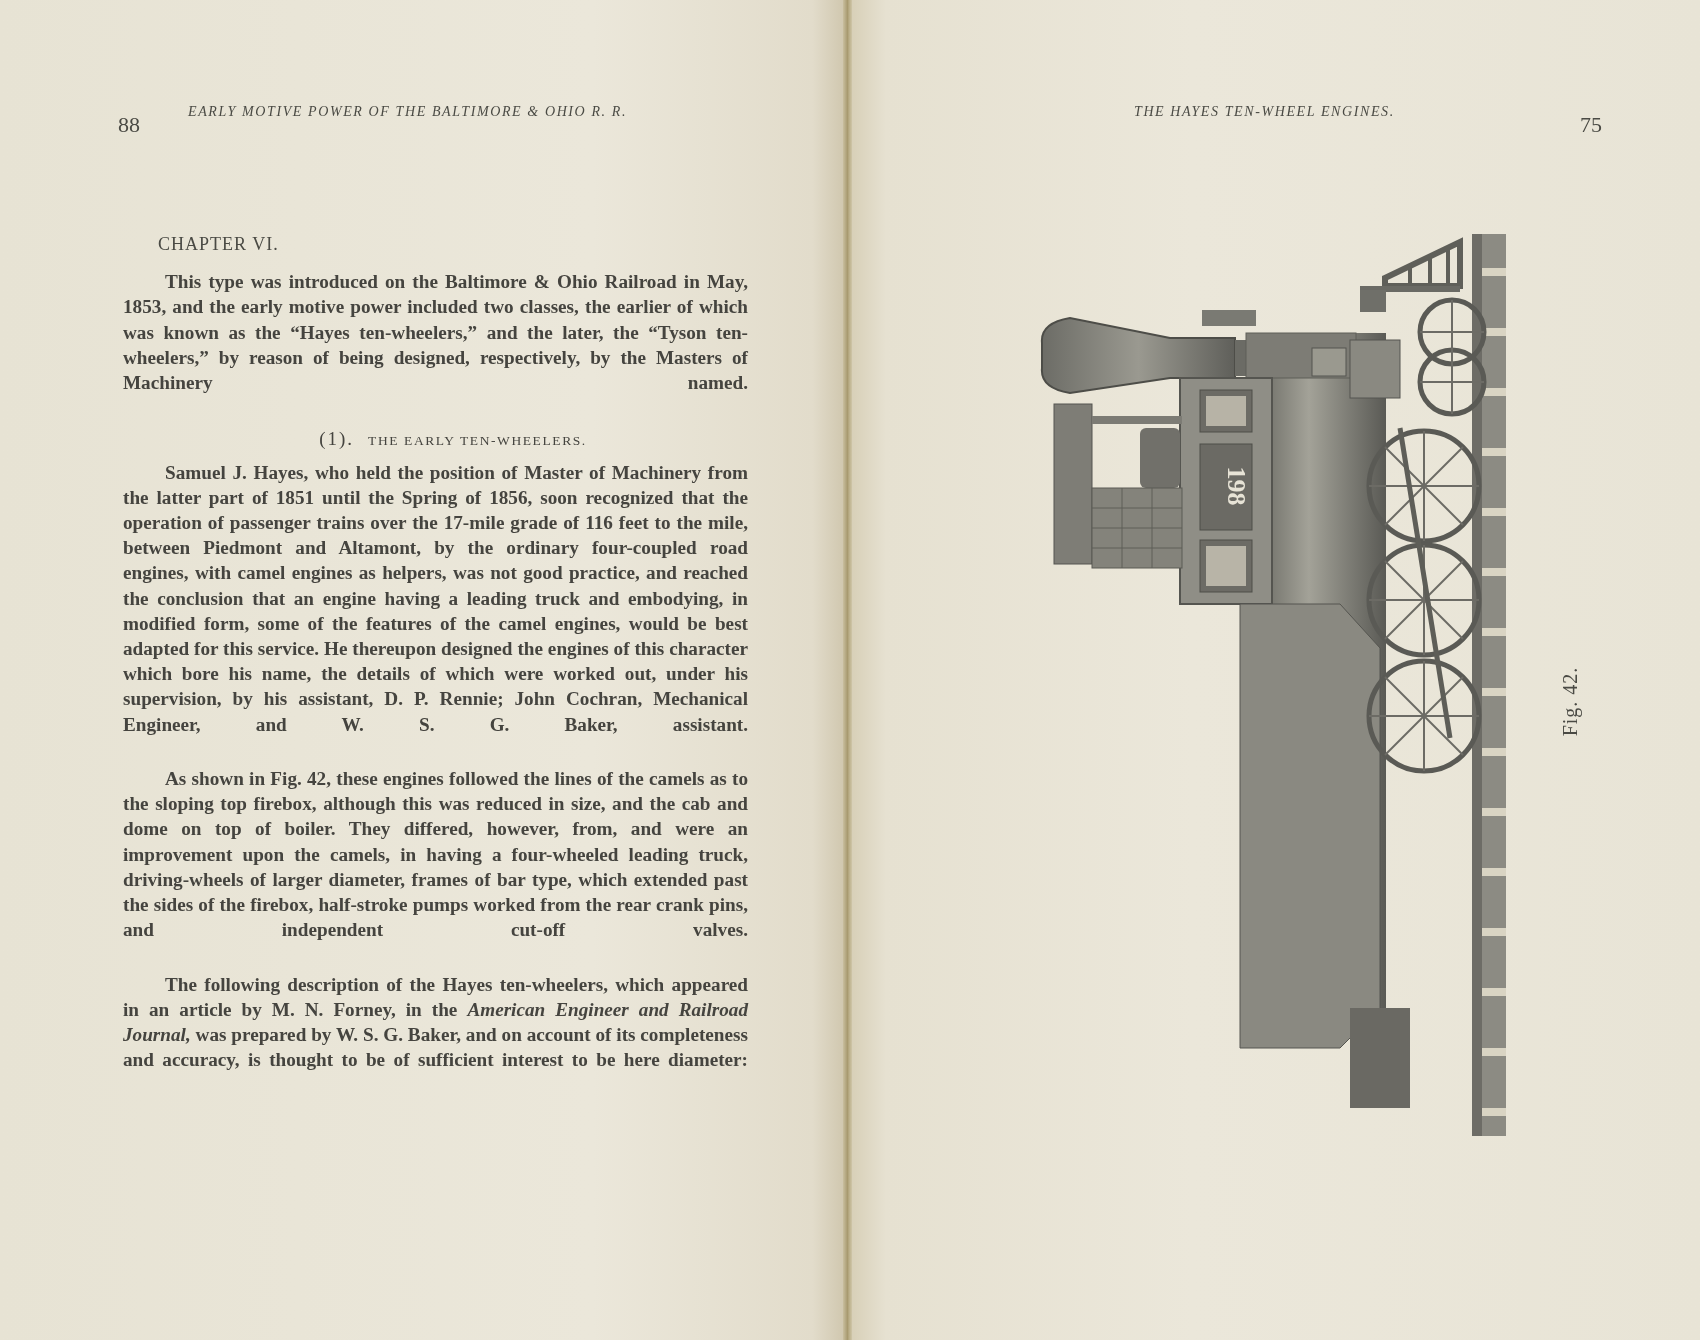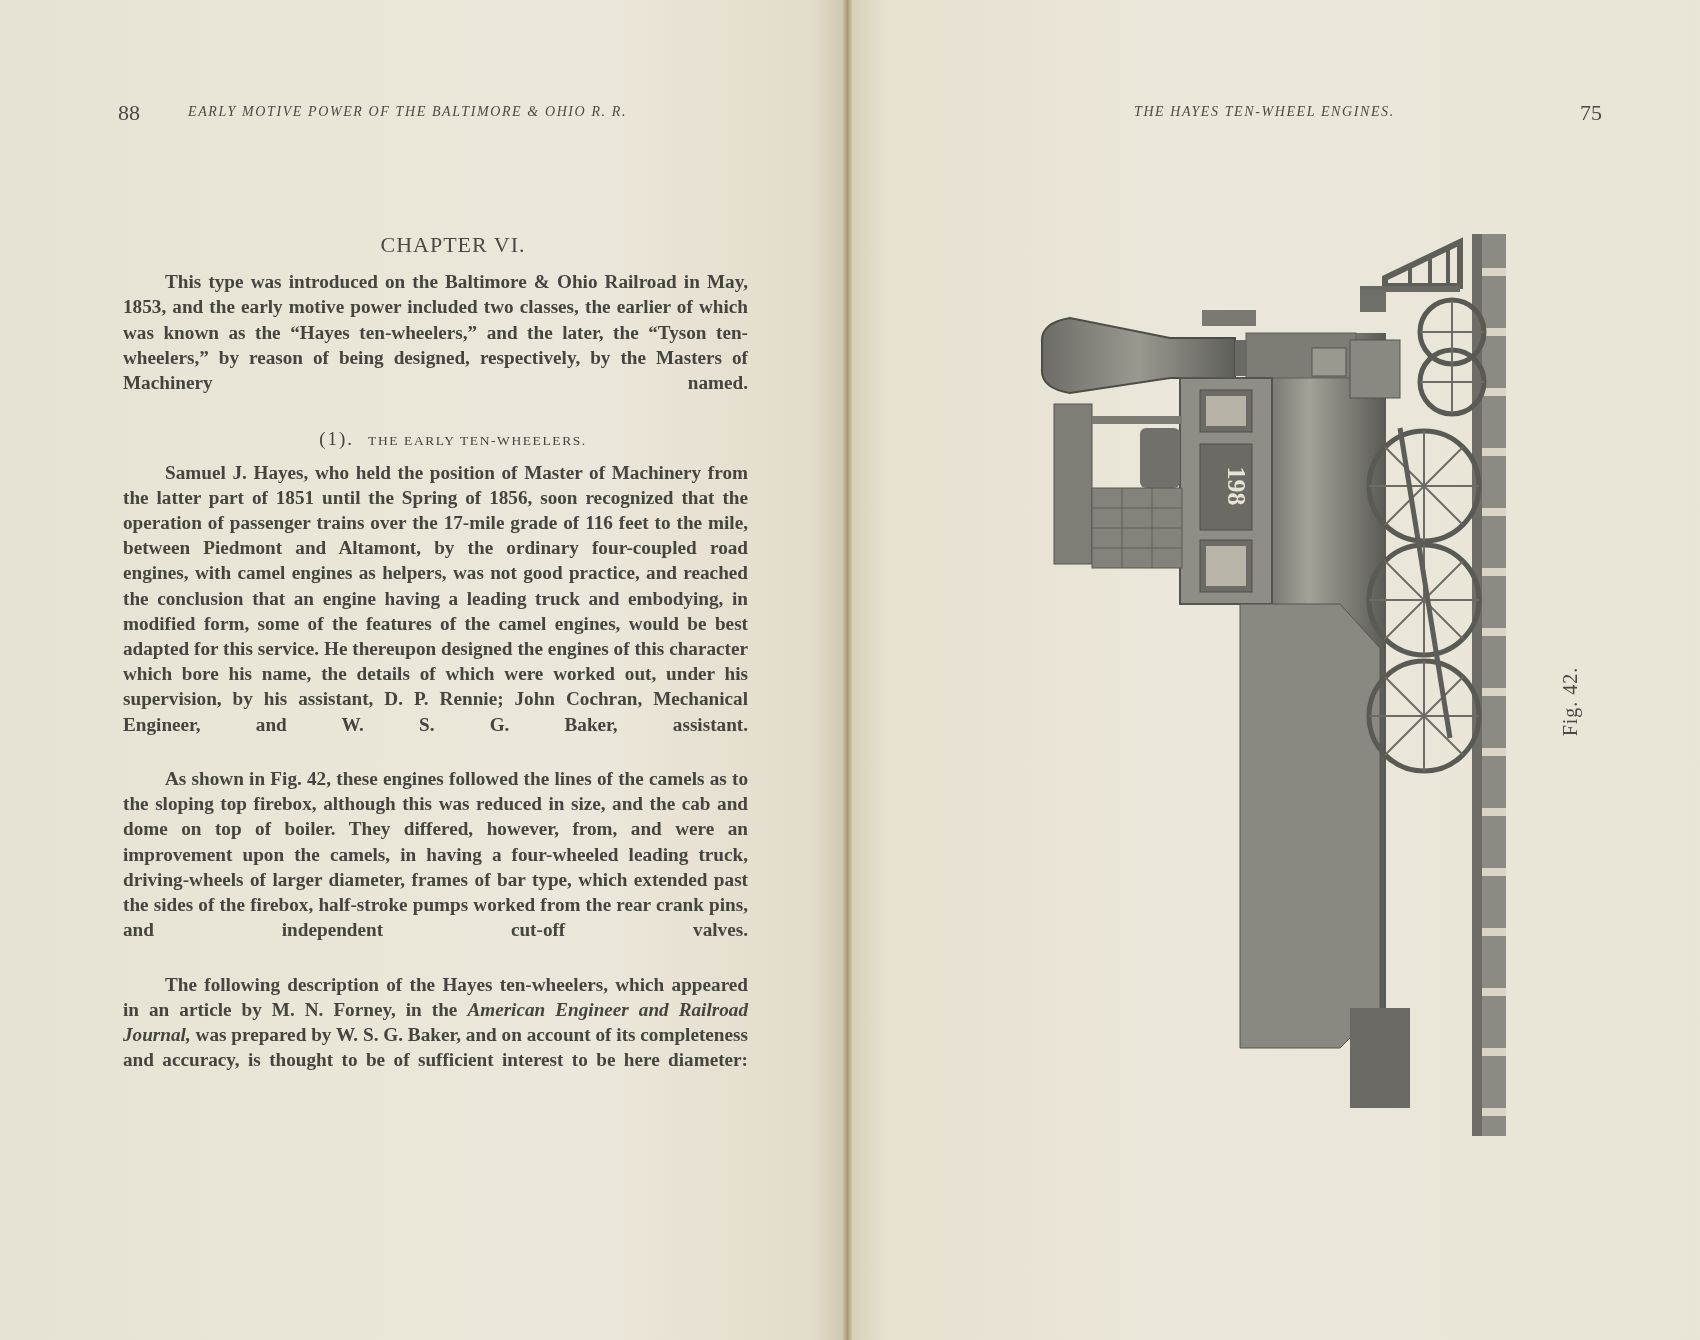--- a/index.html
+++ b/index.html
@@ -2,23 +2,23 @@
 <html><head>
 <meta charset="utf-8">
 <style>
   html,body{margin:0;padding:0;}
   body{width:1700px;height:1340px;position:relative;overflow:hidden;background:#e9e5d7;font-family:"Liberation Serif","DejaVu Serif",serif;color:#3a3a36;}
   .page{position:absolute;top:0;height:1340px;}
   .page-left{left:0;width:846px;background:linear-gradient(90deg,#e7e3d4 0%,#ebe7da 70%,#e2dccb 96%,#cfc6ad 100%);}
   .page-right{left:852px;width:851px;background:linear-gradient(90deg,#d8d0b8 0%,#e6e1d1 4%,#ebe7da 40%,#e8e4d6 100%);}
   .gutter{position:absolute;left:843px;top:0;width:10px;height:1340px;background:linear-gradient(90deg,#c9bf9f,#a89a70 45%,#b9ad86 60%,#d6ceb4);}
   .running-head{position:absolute;top:104px;font-size:14px;letter-spacing:1.6px;color:#4a4a44;font-style:italic;}
-  .folio{position:absolute;top:100px;font-size:22px;color:#4a4a44;}
+  .folio{position:absolute;top:112px;font-size:22px;color:#4a4a44;}
   .text-block{position:absolute;left:118px;top:232px;width:630px;font-size:19.2px;line-height:25.2px;color:#45443f;}
-  .chapter-title{text-align:center;font-size:22px;letter-spacing:1px;margin:0 0 12px 40px;color:#4a4a44;}
+  .chapter-title{text-align:left;font-size:18px;letter-spacing:1px;margin:0 0 12px 40px;color:#4a4a44;}
   .section-head{text-align:center;font-size:13.5px;letter-spacing:1.6px;margin:0 0 6px 40px;}
   .section-head .num{font-size:19px;letter-spacing:2px;margin-right:14px;}
   p{margin:0 0 4px 5px;text-align:justify;text-indent:42px;font-weight:bold;}
   p:after{content:"";display:inline-block;width:100%;}
   p.last:after{display:none;}
   em{font-style:italic;}
   .figure{position:absolute;left:1040px;top:228px;width:480px;height:920px;}
   .fig-label{position:absolute;left:1535px;top:690px;font-size:20px;transform:rotate(-90deg);transform-origin:center;letter-spacing:1px;color:#4a4a44;width:70px;text-align:center;}
 </style>
 </head>

